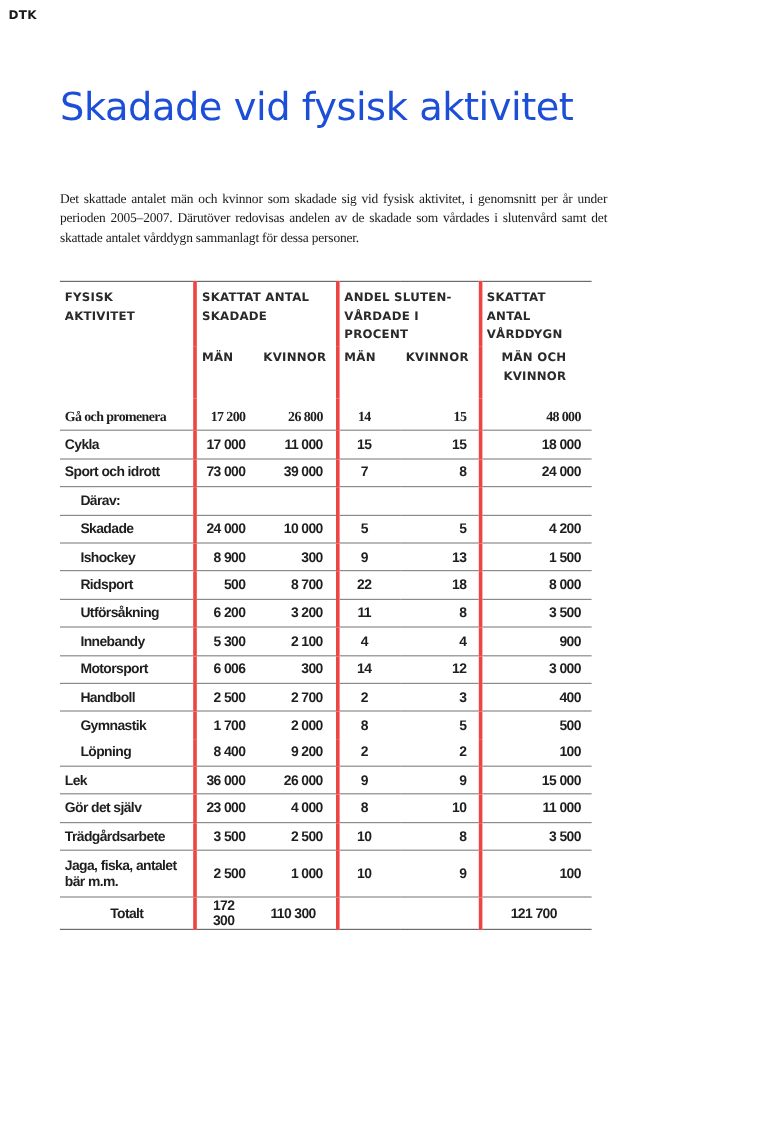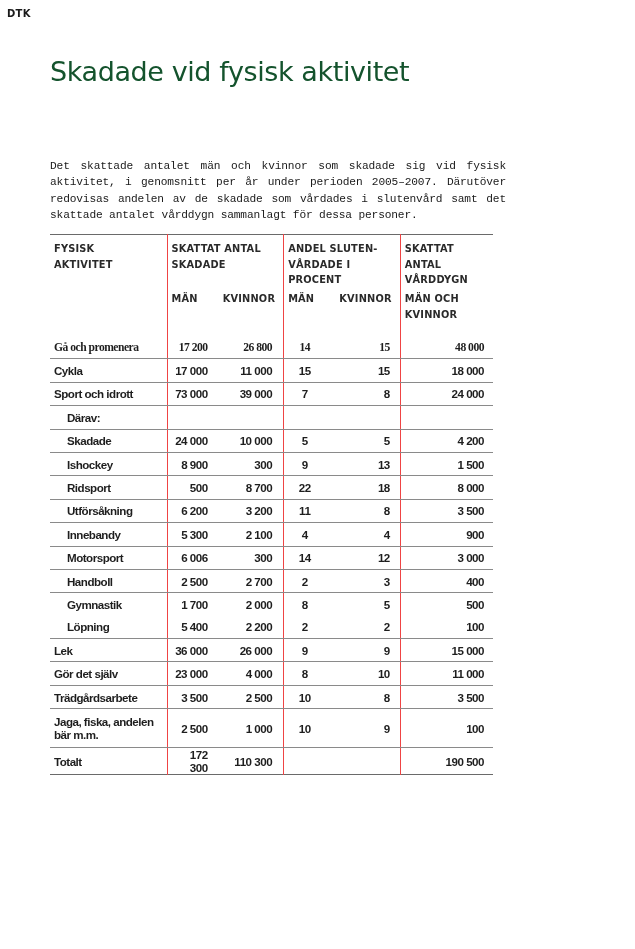--- a/index.html
+++ b/index.html
@@ -1,36 +1,36 @@
 <!DOCTYPE html>
 <html><head>
 <meta charset="utf-8">
 <style>
   html, body { margin: 0; padding: 0; background: #ffffff; }
   body { width: 635px; height: 949px; position: relative; overflow: hidden; color: #1a1a1a; font-family: "DejaVu Sans", sans-serif; }
   .running-head { position: absolute; left: 7px; top: 8px; font-size: 10px; font-weight: bold; letter-spacing: 0.3px; font-family: "DejaVu Sans", sans-serif; }
-  .title { position: absolute; left: 50px; top: 56px; font-size: 27px; font-weight: normal; font-family: "DejaVu Sans", sans-serif; letter-spacing: -0.4px; color: #14532d; margin: 0; }
-  .intro { position: absolute; left: 50px; top: 158px; width: 456px; font-size: 11.2px; line-height: 16.4px; text-align: justify; font-family: Liberation Mono, monospace; letter-spacing: -0.15px; margin: 0; }
+  .title { position: absolute; left: 50px; top: 70px; font-size: 32px; font-weight: normal; font-family: "DejaVu Sans", sans-serif; letter-spacing: -0.4px; color: #1d4ed8; margin: 0; }
+  .intro { position: absolute; left: 50px; top: 158px; width: 456px; font-size: 11.2px; line-height: 16.4px; text-align: justify; font-family: Liberation Serif, serif; letter-spacing: -0.15px; margin: 0; }
   table { position: absolute; left: 50px; top: 234px; width: 443px; border-collapse: collapse; font-family: "DejaVu Sans Mono", "Liberation Sans", sans-serif; }
   table { border-top: 1.5px solid #6a6a6a; border-bottom: 1.5px solid #6a6a6a; }
   th { font-family: "DejaVu Sans", sans-serif; font-weight: bold; font-size: 9.8px; letter-spacing: 0.2px; text-align: left; vertical-align: top; padding: 5px 21px 0 4px; color: #2a2a2a; line-height: 15.5px; }
   .hdr-group th { padding-top: 6px; height: 48px; }
-  .hdr-sub th { height: 41px; padding-top: 2px; }
+  .hdr-sub th { height: 41px; padding-top: 2px; text-align: right; }
   .col-label { width: 109px; }
-  .vl { border-left: 1px solid #ef4444; }
+  .vl { border-left: 3px solid #ef4444; }
   td { font-family: "Liberation Sans", sans-serif; font-size: 11.6px; font-weight: bold; color: #1e1e1e; padding: 0 4px; height: 22.4px; letter-spacing: -0.5px; border-bottom: 1px solid #8a8a8a; }
   td.num { text-align: right; padding-right: 11px; }
   td.pct-m { text-align: center; padding-right: 14px; }
   td.pct-k { text-align: right; padding-right: 10px; }
   td.total { text-align: right; padding-right: 9px; }
   td.lbl { text-align: left; }
   td.indent { padding-left: 17px; }
   tr.no-border td { border-bottom: none; }
   tr.tall td { height: 38px; }
-  tr.total-row td { height: 24px; }
+  tr.total-row td { height: 24px; text-align: center; }
   tr.first td { padding-top: 4px; font-family: Liberation Serif, serif; }
 </style>
 </head>
 <body>
 
 <div class="running-head">DTK</div>
 <h1 class="title">Skadade vid fysisk aktivitet</h1>
 <p class="intro">Det skattade antalet män och kvinnor som skadade sig vid fysisk aktivitet, i genomsnitt per år under perioden 2005–2007. Därutöver redovisas andelen av de skadade som vårdades i slutenvård samt det skattade antalet vårddygn sammanlagt för dessa personer.</p>
 
 <table>
@@ -141,22 +141,22 @@
       <tr class="no-border">
     <td class="lbl indent">Gymnastik</td>
     <td class="num vl">1 700</td>
     <td class="num">2 000</td>
     <td class="pct-m vl">8</td>
     <td class="pct-k">5</td>
     <td class="total vl">500</td>
   </tr>
       <tr>
     <td class="lbl indent">Löpning</td>
-    <td class="num vl">5 400</td>
-    <td class="num">2 200</td>
+    <td class="num vl">8 400</td>
+    <td class="num">9 200</td>
     <td class="pct-m vl">2</td>
     <td class="pct-k">2</td>
     <td class="total vl">100</td>
   </tr>
       <tr>
     <td class="lbl">Lek</td>
     <td class="num vl">36 000</td>
     <td class="num">26 000</td>
     <td class="pct-m vl">9</td>
     <td class="pct-k">9</td>
@@ -172,29 +172,29 @@
   </tr>
       <tr>
     <td class="lbl">Trädgårdsarbete</td>
     <td class="num vl">3 500</td>
     <td class="num">2 500</td>
     <td class="pct-m vl">10</td>
     <td class="pct-k">8</td>
     <td class="total vl">3 500</td>
   </tr>
       <tr class="tall">
-    <td class="lbl">Jaga, fiska, andelen bär m.m.</td>
+    <td class="lbl">Jaga, fiska, antalet bär m.m.</td>
     <td class="num vl">2 500</td>
     <td class="num">1 000</td>
     <td class="pct-m vl">10</td>
     <td class="pct-k">9</td>
     <td class="total vl">100</td>
   </tr>
       <tr class="total-row no-border">
     <td class="lbl">Totalt</td>
     <td class="num vl">172 300</td>
     <td class="num">110 300</td>
     <td class="pct-m vl"></td>
     <td class="pct-k"></td>
-    <td class="total vl">190 500</td>
+    <td class="total vl">121 700</td>
   </tr>
     </tbody>
 </table>
 
 </body></html>

